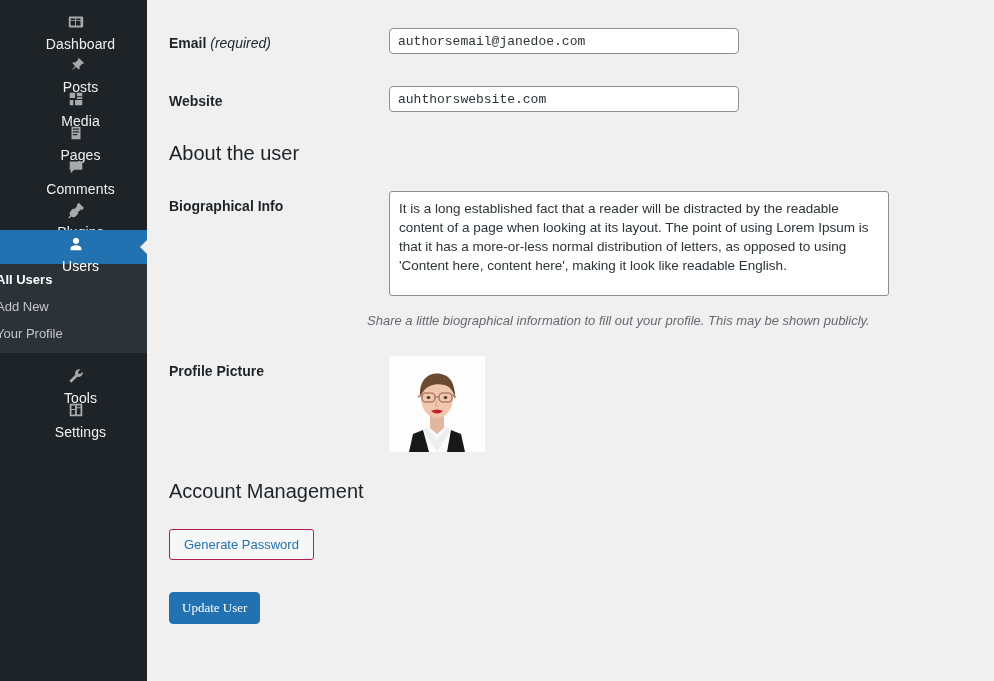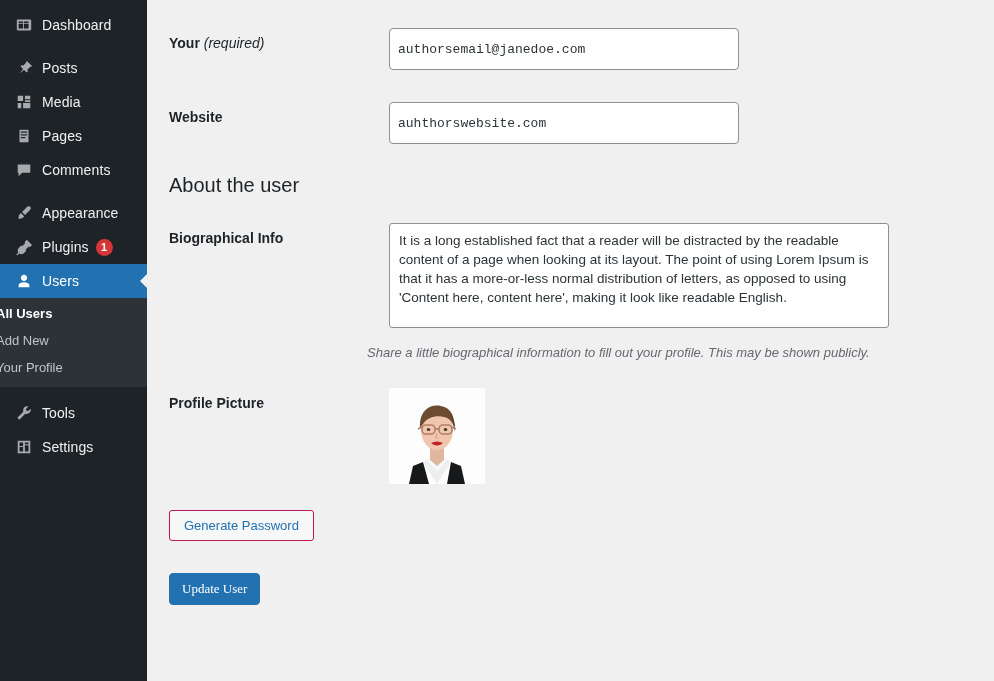--- a/index.html
+++ b/index.html
@@ -18,26 +18,27 @@
     color: #f0f0f1;
     padding-top: 8px;
     position: relative;
     overflow: hidden;
   }
   .menu-group { padding: 0; }
   .menu-sep { height: 9px; }
   .menu-item {
     display: flex; align-items: center;
     height: 34px;
-    padding-left: 16px;
+    padding-left: 10px;
     font-size: 14px;
     color: #f0f0f1;
     position: relative;
     cursor: pointer;
     white-space: nowrap;
+    flex-direction: column;
   }
   .menu-item .ico {
     width: 28px; flex: 0 0 28px;
     display: flex; align-items: center; justify-content: center;
     margin-left: -6px;
   }
   .menu-item .ico svg { display: block; }
   .menu-item .lbl { margin-left: 4px; letter-spacing: .1px; }
   .menu-item.active {
     background: #2271b1;
@@ -94,21 +95,21 @@
     color: #1d2327;
     font-weight: 600;
     padding-top: 7px;
   }
   .row .label .req {
     font-style: italic; font-weight: normal;
   }
   .row .field { flex: 1 1 auto; }
 
   .txt-input {
-    width: 350px; height: 42px;
+    width: 350px; height: 26px;
     border: 1px solid #8c8f94;
     border-radius: 4px;
     background: #fff;
     font-family: "Liberation Mono", monospace;
     font-size: 13px;
     color: #2c3338;
     padding: 0 8px;
     outline: none;
   }
   .section-title {
@@ -219,28 +220,20 @@
         <span class="ico">
           <svg width="18" height="18" viewBox="0 0 20 20" fill="#a7aaad">
             <path d="M3 4h14v9H8l-4 4v-4H3V4z"></path>
           </svg>
         </span>
         <span class="lbl">Comments</span>
       </div>
 
       <div class="menu-sep"></div>
 
-      <div class="menu-item">
-        <span class="ico">
-          <svg width="18" height="18" viewBox="0 0 20 20" fill="#a7aaad">
-            <path d="M15.5 2.5c-1 0-1.8.5-3 1.7L7.8 8.9l3.3 3.3 4.7-4.7c1.2-1.2 1.7-2 1.7-3 0-1.1-.9-2-2-2zM6.6 10.1l-1.3 1.3c-.8.8-1.3 1.9-1.3 3v2h2c1.1 0 2.2-.5 3-1.3l1.3-1.3-3.7-3.7z"></path>
-          </svg>
-        </span>
-        <span class="lbl">Appearance</span>
-      </div>
 
       <div class="menu-item">
         <span class="ico">
           <svg width="18" height="18" viewBox="0 0 20 20" fill="#a7aaad">
             <path d="M13.1 2l-2.6 2.6 1 1-3.6 3.6-1-1L4.3 10.8c-1.6 1.6-1.8 4-.6 5.4l-2.2 2.2 1 1 2.2-2.2c1.4 1.2 3.8 1 5.4-.6l2.6-2.6-1-1 3.6-3.6 1 1L18.9 7.8 13.1 2z"></path>
           </svg>
         </span>
         <span class="lbl">Plugins</span>
         <span class="badge">1</span>
       </div>
@@ -283,21 +276,21 @@
         <span class="lbl">Settings</span>
       </div>
 
     </div>
   </nav>
 
   <main id="main">
 
     <div class="row" style="margin-top:28px;">
       <div class="label">
-        <span>Your</span>
+        <span>Email</span>
         <span class="req">(required)</span>
       </div>
       <div class="field">
         <input class="txt-input" type="text" value="authorsemail@janedoe.com" style="">
       </div>
     </div>
 
     <div class="row" style="margin-top:32px;">
       <div class="label">Website</div>
       <div class="field">
@@ -348,20 +341,21 @@
             <ellipse cx="56.5" cy="41.5" rx="1.8" ry="1.6" fill="#4a3a30"></ellipse>
 
             <path d="M48 45 l-1.5 5 h3.5" stroke="#d8a98f" stroke-width="1.2" fill="none"></path>
 
             <path d="M42 55 q6 -3 12 0 q-6 5 -12 0 z" fill="#c0212b"></path>
           </svg>
         </span>
       </div>
     </div>
 
+    <h2 class="section-title" style="margin-top:28px;">Account Management</h2>
 
     <div class="row" style="margin-top:26px;">
       <div class="field">
         <button class="btn-secondary">Generate Password</button>
       </div>
     </div>
 
     <div class="row" style="margin-top:32px;">
       <button class="btn-primary">Update User</button>
     </div>

